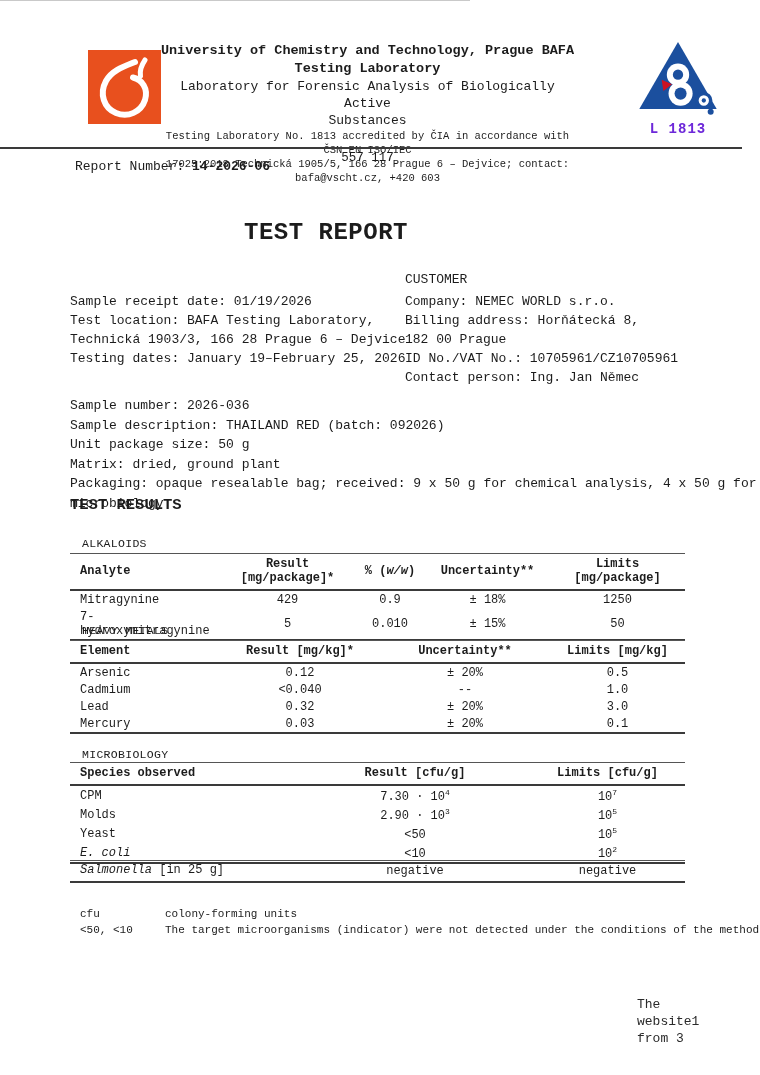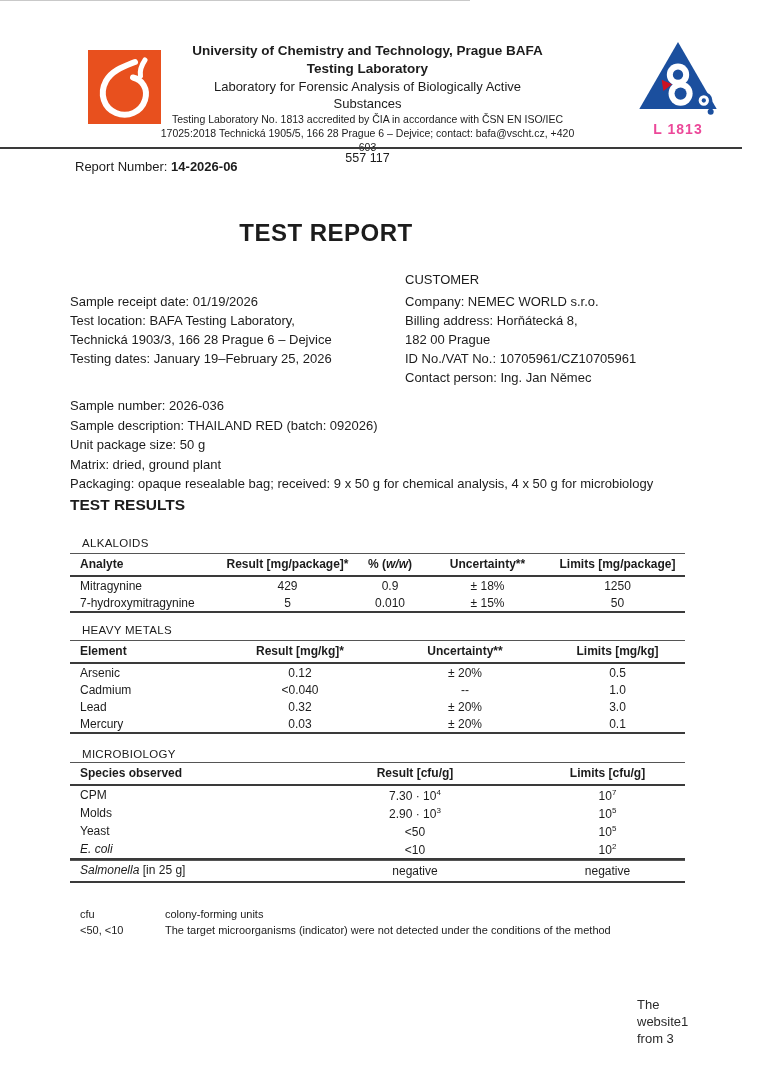--- a/index.html
+++ b/index.html
@@ -1,34 +1,34 @@
 <!DOCTYPE html>
 <html><head>
 <meta charset="utf-8">
 <style>
   * { margin:0; padding:0; box-sizing:border-box; }
   html,body { background:#fff; }
   .page {
     position:relative; width:760px; height:1075px; background:#ffffff;
-    font-family:Liberation Sans, sans-serif; color:#1c1c1c; overflow:hidden;
+    font-family:Liberation Mono, monospace; color:#1c1c1c; overflow:hidden;
   }
   .scan-edge { position:absolute; top:0; left:0; width:470px; height:1px; background:#c9c9c9; }
 
   
   .uct-logo { position:absolute; left:88px; top:50px; width:73px; height:74px; background:#e8501e; }
   .uct-logo svg { display:block; width:100%; height:100%; }
 
   .header-text { position:absolute; left:160px; top:42px; width:415px; text-align:center; }
   .org-line { font-size:13.5px; font-weight:bold; line-height:18px; }
   .lab-line { font-size:13px; line-height:17px; }
   .accr-line { font-size:10.5px; line-height:14px; }
 
   .cia-logo { position:absolute; left:628px; top:38px; width:100px; text-align:center; }
   .cia-logo svg { display:block; width:86px; height:82px; margin:0 auto; }
-  .cia-mark { font-size:14px; font-weight:bold; color:#ec4899; letter-spacing:1px; margin-top:1px; }
+  .cia-mark { font-size:14px; font-weight:bold; color:#6d28d9; letter-spacing:1px; margin-top:1px; }
 
   .header-rule { position:absolute; left:0; top:147px; width:742px; height:2px; background:#3a3a3a; }
   .phone-tail { position:absolute; left:160px; top:151px; width:415px; text-align:center; font-size:12.5px; }
 
   .report-meta { position:absolute; left:75px; top:158px; font-size:13px; line-height:18px; }
   .report-meta b { font-weight:bold; }
 
   
   .report-title { position:absolute; left:0; top:203px; width:652px; text-align:center;
                   font-size:24px; font-weight:bold; letter-spacing:0.5px;margin-top:16px; }

